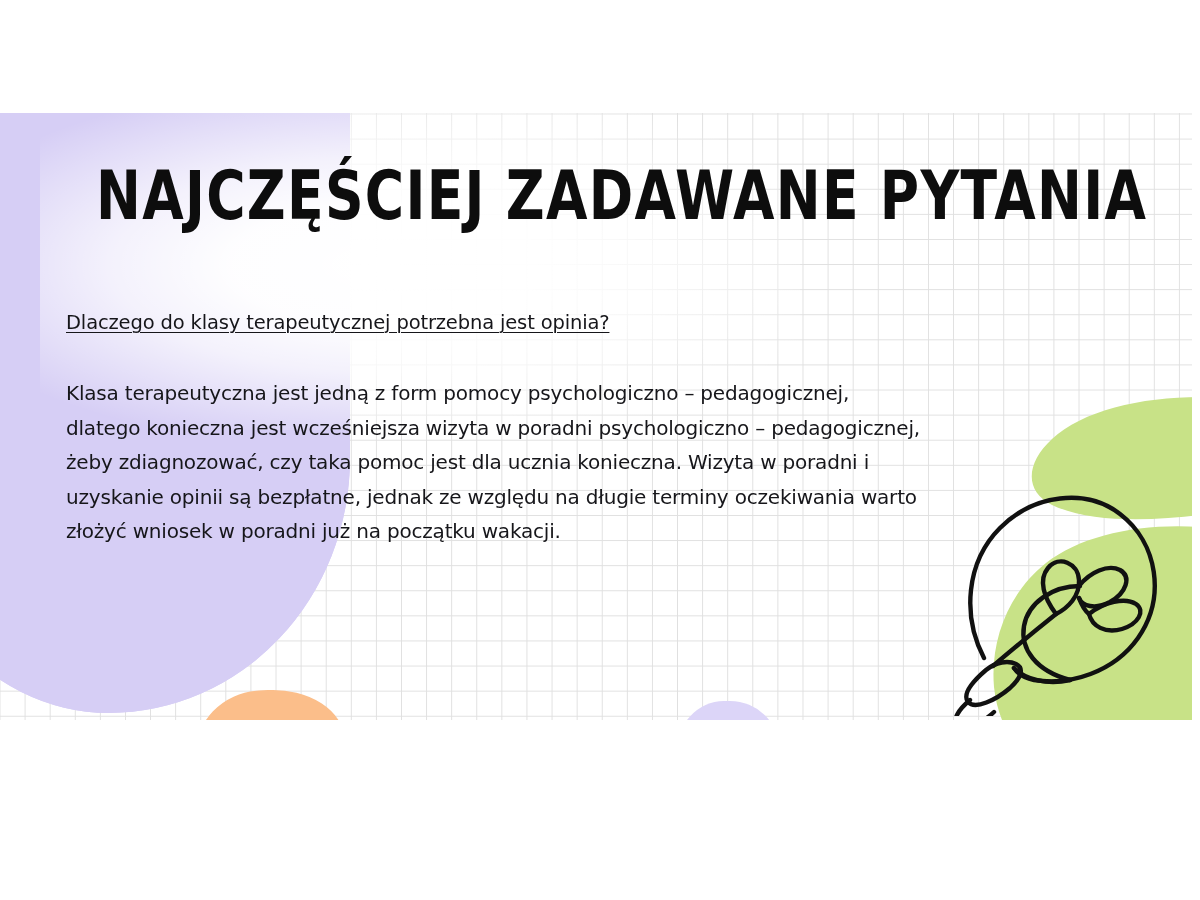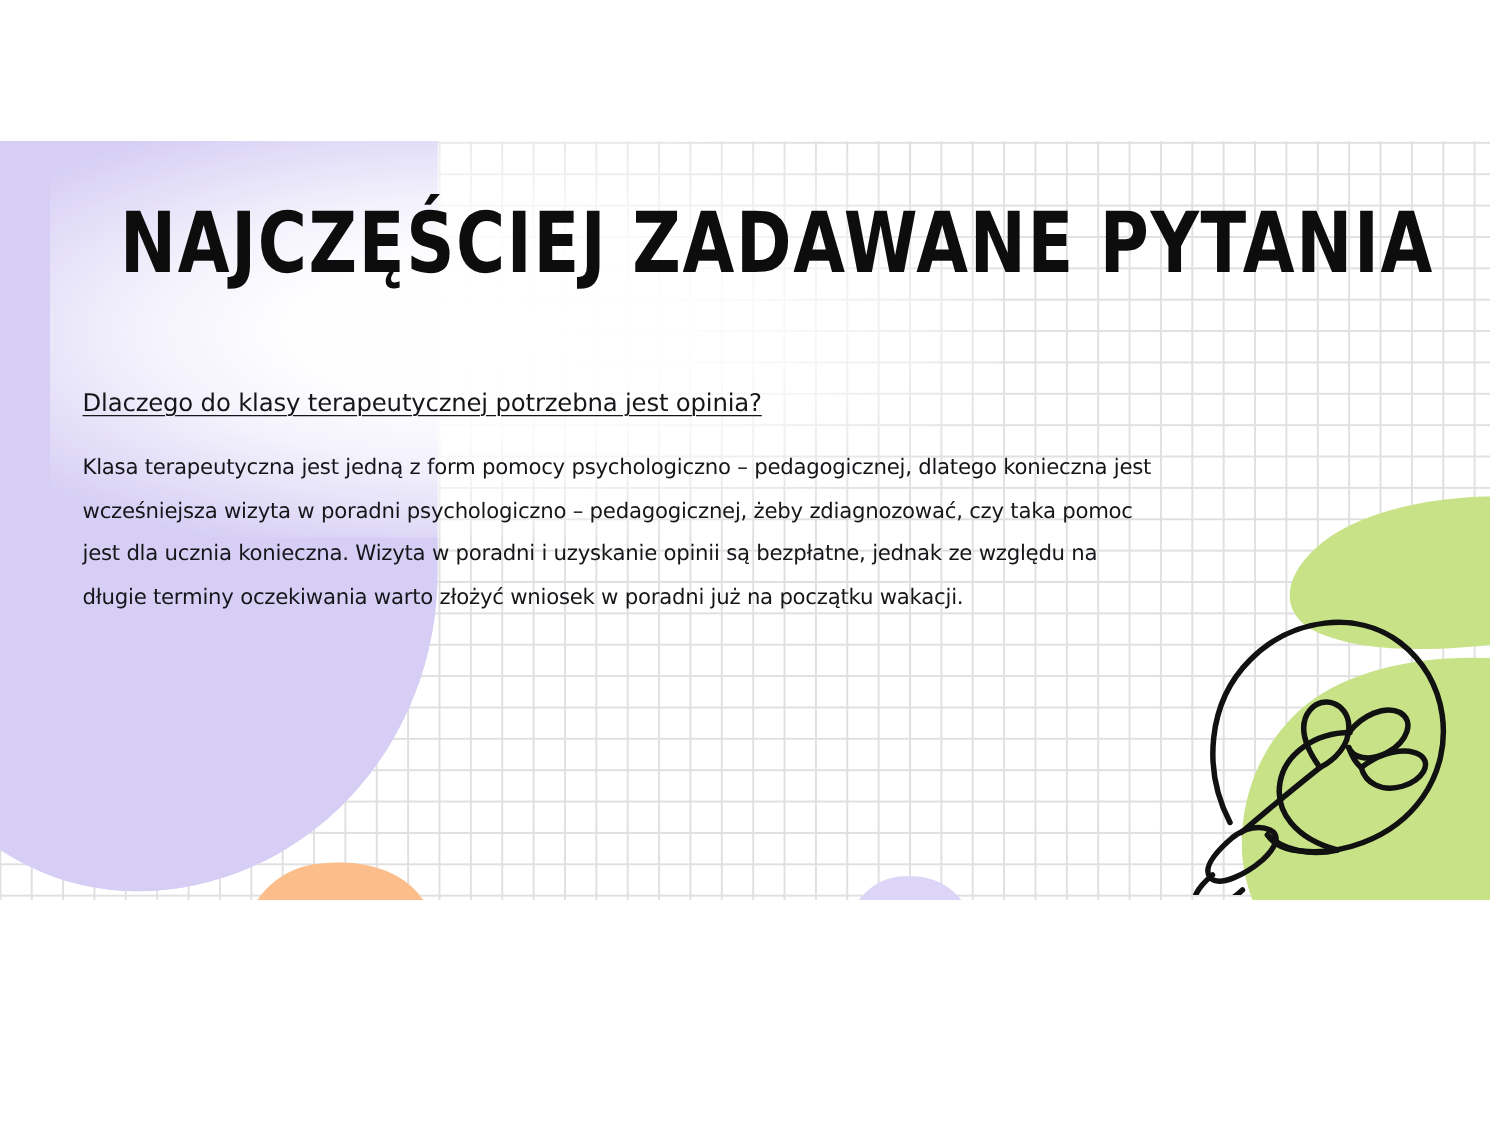--- a/index.html
+++ b/index.html
@@ -168,27 +168,27 @@
   }
 
   .q-heading {
     font-family: "DejaVu Sans", sans-serif;
     font-size: 19.5px;
     line-height: 1.35;
     color: #16161a;
     text-decoration: underline;
     text-underline-offset: 3px;
     text-decoration-thickness: 1.3px;
-    margin: 0 0 21px 0;
+    margin: 0 0 40px 0;
     letter-spacing: -0.15px;
   }
 
   .q-body {
     font-family: "DejaVu Sans", sans-serif;
-    font-size: 17px;
+    font-size: 20px;
     line-height: 34.5px;
     color: #16161a;
     margin: 0;
     letter-spacing: -0.2px;
   }
 </style>
 </head>
 <body>
 
 <div id="slide">

